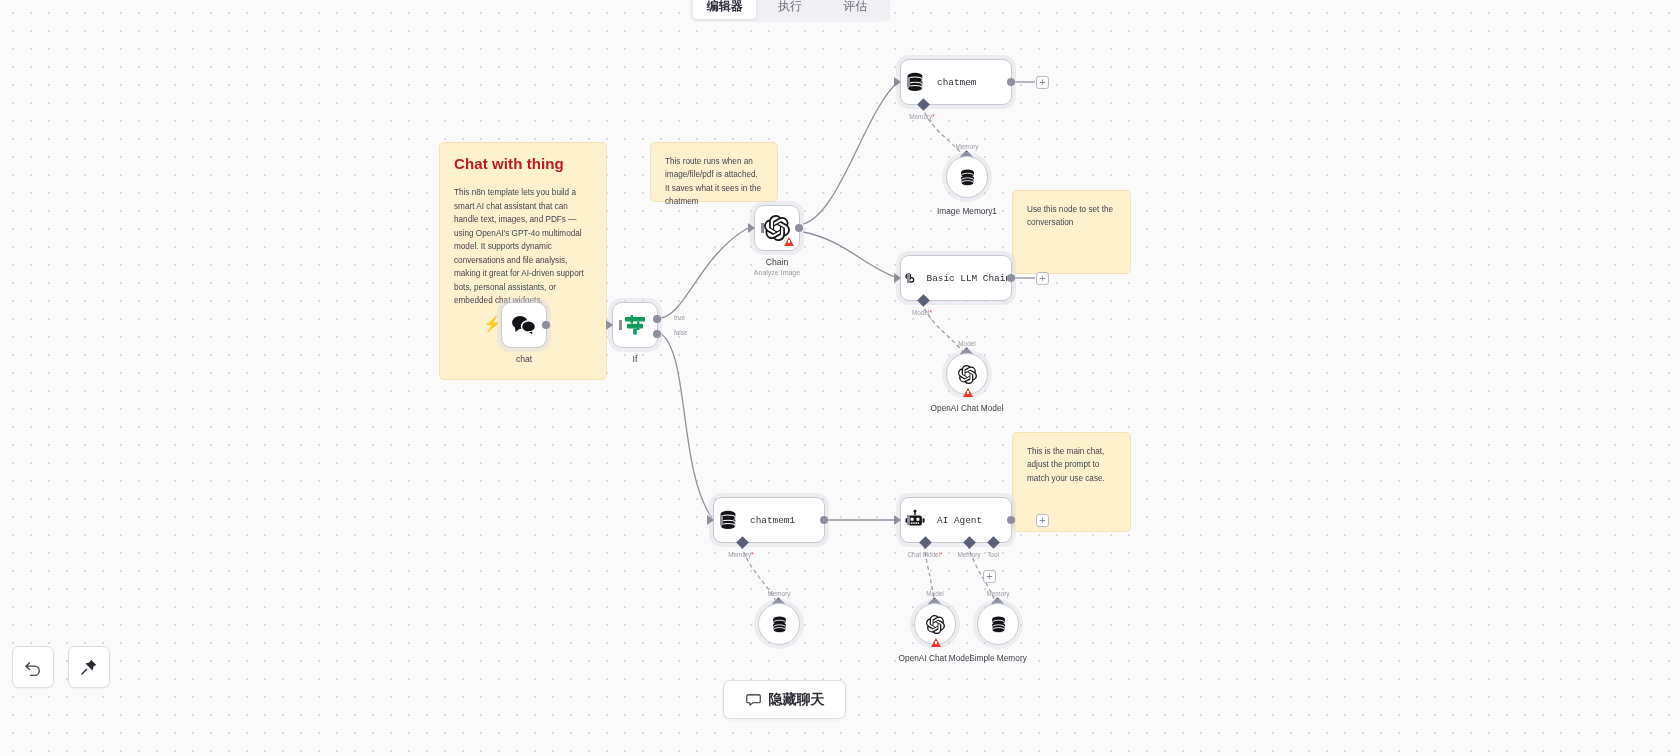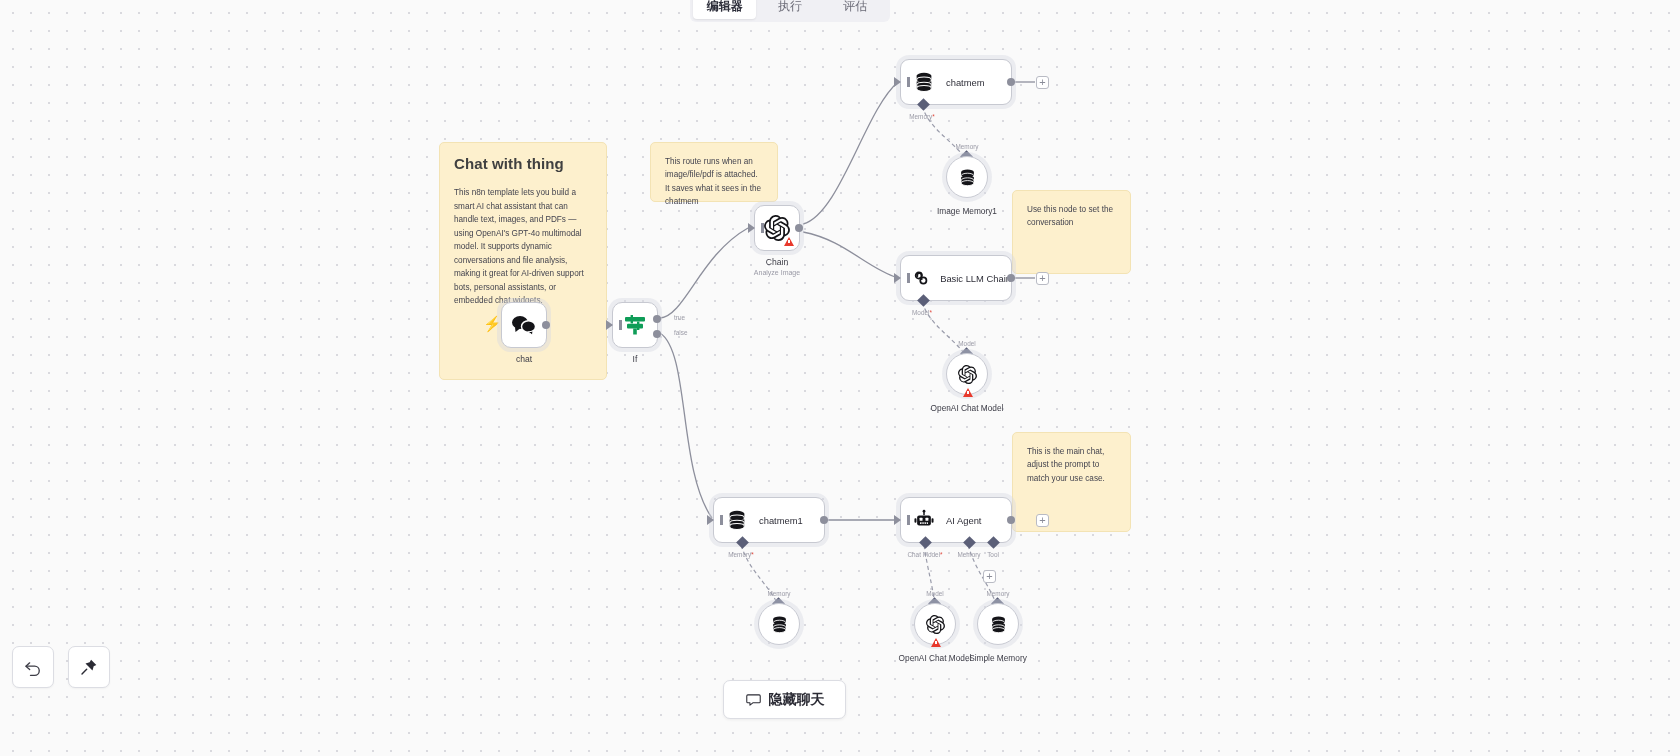--- a/index.html
+++ b/index.html
@@ -46,21 +46,21 @@
   .sticky {
     position: absolute;
     background: #fdf0cd;
     border: 1px solid #f3e3b4;
     border-radius: 5px;
     padding: 12px 14px;
     z-index: 2;
     color: #3b3b45;
   }
   .sticky .st-title {
-    font-size: 15px; font-weight: 700; color: #404040;
+    font-size: 15px; font-weight: 700; color: #b91c1c;
     margin-bottom: 14px; letter-spacing: .1px;
   }
   .sticky .st-body {
     font-size: 8.2px; line-height: 1.65; color: #44444f;
   }
   .sticky.small .st-body { font-size: 8.2px; line-height: 1.62; }
 
   
   .node {
     position: absolute; z-index: 5;
@@ -68,22 +68,22 @@
   .node-box {
     background: #ffffff;
     border: 1.3px solid #c7c9d1;
     border-radius: 8px;
     box-shadow: 0 0 0 4px rgba(215,217,226,.42);
     display: flex; align-items: center;
     position: relative;
   }
   .node-box.square { width: 46px; height: 46px; justify-content: center;
                      border-radius: 10px; }
-  .node-box.wide { width: 112px; height: 46px; padding-left: 12px; gap: 11px;
-                   border-radius: 9px; }
+  .node-box.wide { width: 112px; height: 46px; padding-left: 3px; gap: 11px;
+                   border-radius: 9px; font-family: Liberation Mono, monospace; }
   .node-label {
     position: absolute; left: 50%; transform: translateX(-50%);
     top: 52px; font-size: 8.6px; color: #3c3c46; white-space: nowrap;
     text-align: center;
   }
   .node-sublabel {
     position: absolute; left: 50%; transform: translateX(-50%);
     top: 64px; font-size: 7px; color: #9a9aa6; white-space: nowrap;
   }
   .node-title { font-size: 9.4px; color: #2e2e38; white-space: nowrap; }

